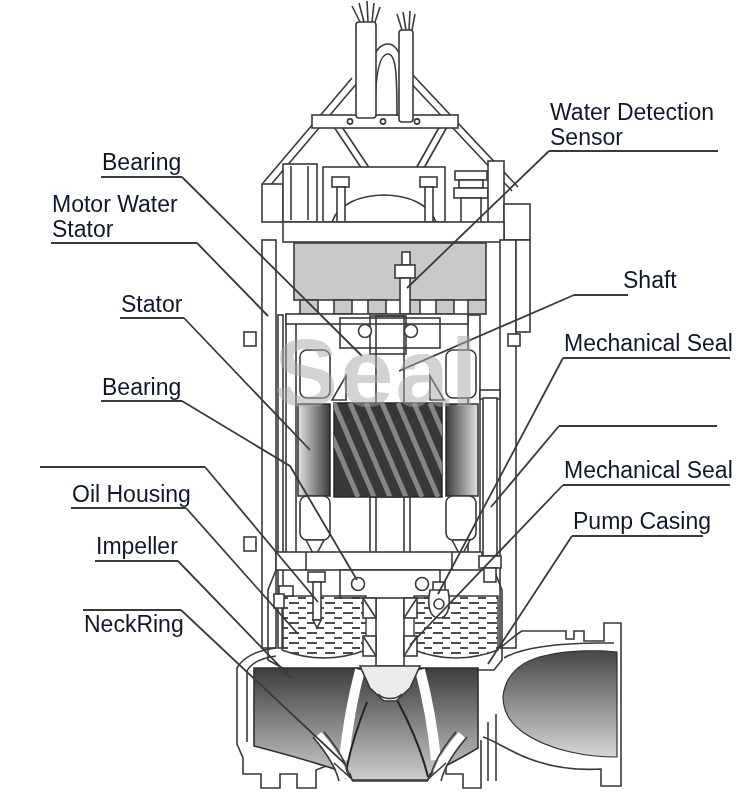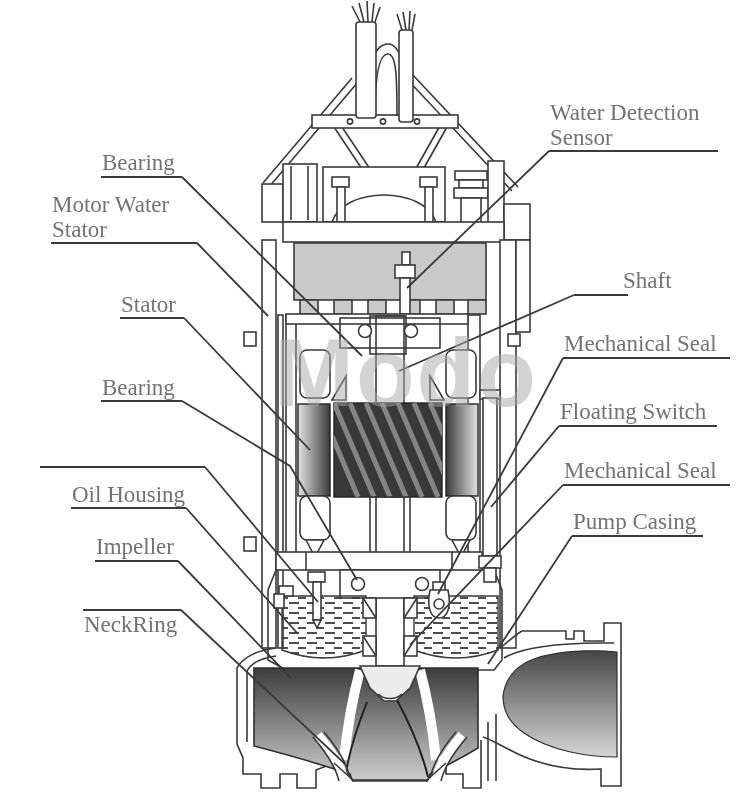--- a/index.html
+++ b/index.html
@@ -1,19 +1,19 @@
 <!DOCTYPE html>
 <html><head>
 <meta charset="utf-8">
 <style>
   html,body{margin:0;padding:0;background:#fff;}
   #stage{position:relative;width:750px;height:807px;background:#fff;overflow:hidden;
          font-family:"Liberation Sans",sans-serif;}
   #diagram-svg{position:absolute;left:0;top:0;}
-  .lbl{position:absolute;font-size:23px;line-height:1.1;color:#737373;white-space:nowrap;font-family:Liberation Serif, serif;}
+  .lbl{position:absolute;font-size:23px;line-height:1.1;color:#0f172a;white-space:nowrap;}
   .lbl.wrap{white-space:normal;}
   #watermark{position:absolute;left:274px;top:318px;font-size:96px;font-weight:bold;
              color:#a8a8a8;opacity:.5;letter-spacing:2px;z-index:3;pointer-events:none;}
   .lblwrap{z-index:4;}
   svg .ln{stroke:#3a3a3a;stroke-width:1.6;fill:none;}
   svg .wh{stroke:#3a3a3a;stroke-width:1.6;fill:#ffffff;}
   svg .cap{stroke:#3a3a3a;stroke-width:1.6;fill:#c9c9c9;}
   svg .ldr{stroke:#3a3a3a;stroke-width:1.8;fill:none;}
 </style>
 </head>
@@ -278,29 +278,28 @@
     <line class="ldr" x1="181" y1="610" x2="345" y2="764"></line>
     <line class="ldr" x1="549" y1="151" x2="407" y2="288"></line>
     <line class="ldr" x1="574" y1="295" x2="399" y2="371"></line>
     <line class="ldr" x1="563" y1="358" x2="438" y2="594"></line>
     <line class="ldr" x1="559" y1="426" x2="491" y2="507"></line>
     <line class="ldr" x1="563" y1="485" x2="410" y2="645"></line>
     <line class="ldr" x1="572" y1="536" x2="488" y2="664"></line>
   </g>
 </svg>
 
-<div id="watermark">Modo</div>
+<div id="watermark">Seal</div>
 
 <div class="lbl lblwrap" style="left:102px;top:150px;">Bearing</div>
 <div class="lbl lblwrap wrap" style="left:52px;top:192px;width:150px;">Motor Water Stator</div>
 <div class="lbl lblwrap" style="left:121px;top:292px;">Stator</div>
 <div class="lbl lblwrap" style="left:102px;top:375px;">Bearing</div>
 <div class="lbl lblwrap" style="left:72px;top:482px;">Oil Housing</div>
 <div class="lbl lblwrap" style="left:96px;top:534px;">Impeller</div>
 <div class="lbl lblwrap" style="left:84px;top:583px;margin-top:29px;">NeckRing</div>
 <div class="lbl lblwrap wrap" style="left:550px;top:100px;width:180px;">Water Detection Sensor</div>
 <div class="lbl lblwrap" style="left:575px;top:268px;margin-left:48px;">Shaft</div>
 <div class="lbl lblwrap" style="left:564px;top:331px;">Mechanical Seal</div>
-<div class="lbl lblwrap" style="left:560px;top:399px;">Floating Switch</div>
 <div class="lbl lblwrap" style="left:564px;top:458px;">Mechanical Seal</div>
 <div class="lbl lblwrap" style="left:573px;top:509px;">Pump Casing</div>
 
 </div>
 
 </body></html>

